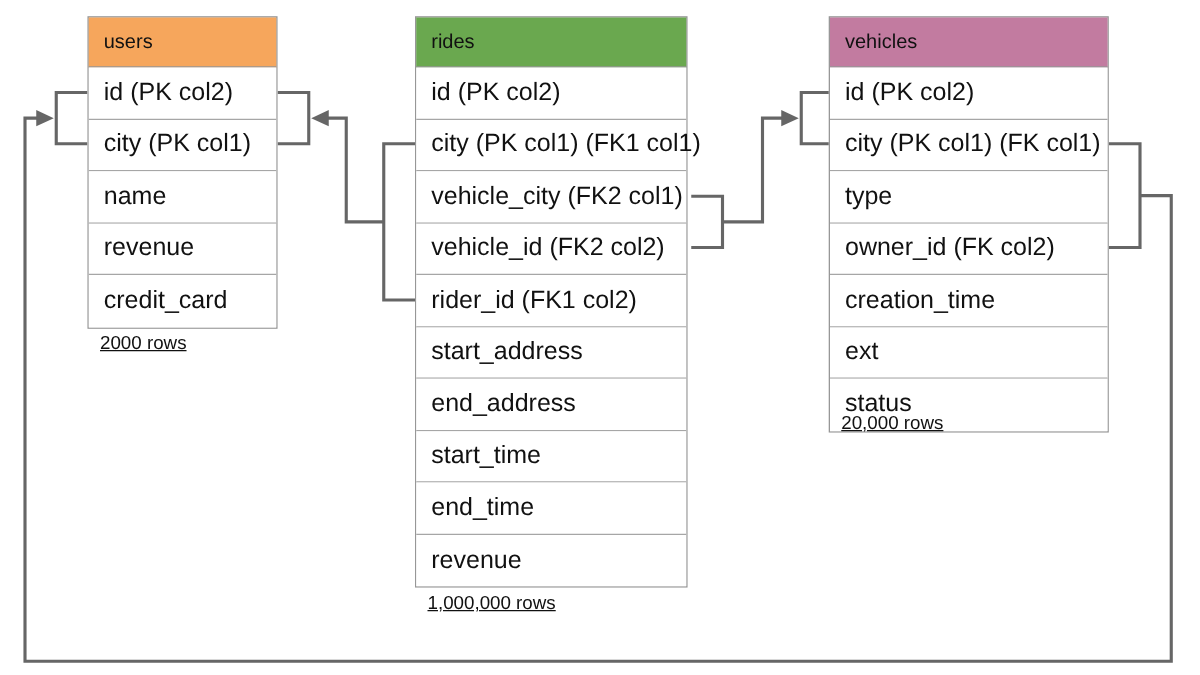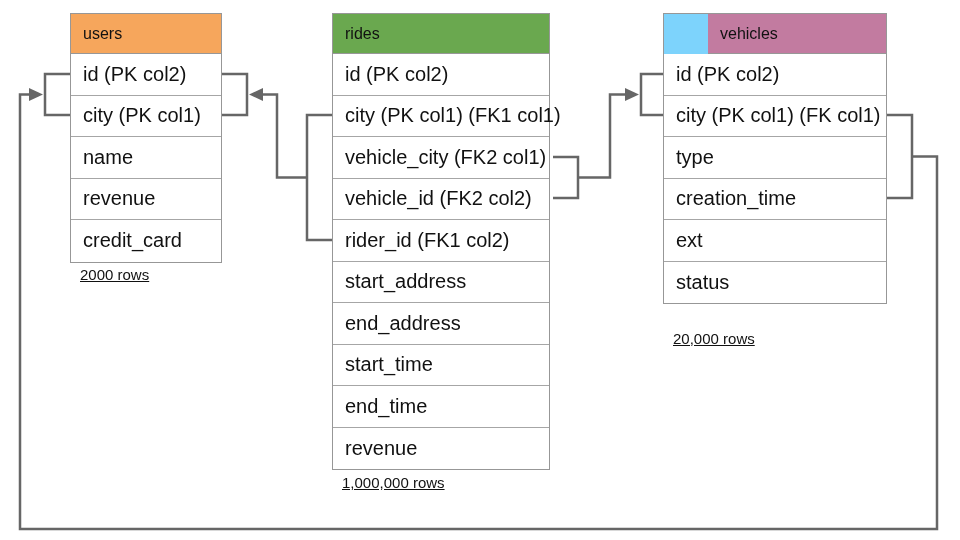--- a/index.html
+++ b/index.html
@@ -22,21 +22,21 @@
     stroke: #666666;
     stroke-width: 2.5;
   }
   .connectors polygon {
     fill: #666666;
     stroke: none;
   }
   .db-table {
     position: absolute;
     z-index: 2;
-    background: #7dd3fc;
+    background: #e5e5e5;
     border: 1px solid #979797;
     box-sizing: border-box;
   }
   .thead {
     height: 40px;
     display: flex;
     align-items: center;
     padding-left: 12px;
     font-size: 16px;
     color: #111111;
@@ -120,23 +120,24 @@
     <div class="trow">rider_id (FK1 col2)</div>
     <div class="trow">start_address</div>
     <div class="trow">end_address</div>
     <div class="trow">start_time</div>
     <div class="trow">end_time</div>
     <div class="trow">revenue</div>
   </div>
   <div class="caption" id="c-rides">1,000,000 rows</div>
 
   <div class="db-table" id="t-vehicles">
-    <div class="thead" style="background-color: rgb(194, 123, 160); margin-left: 44px;">vehicles</div>
+    <div class="thead" style="background-color: rgb(194, 123, 160);">vehicles</div>
     <div class="trow">id (PK col2)</div>
     <div class="trow">city (PK col1) (FK col1)</div>
     <div class="trow">type</div>
+    <div class="trow">owner_id (FK col2)</div>
     <div class="trow">creation_time</div>
     <div class="trow">ext</div>
     <div class="trow">status</div>
   </div>
   <div class="caption" id="c-vehicles">20,000 rows</div>
 
 </div>
 
 </body></html>

